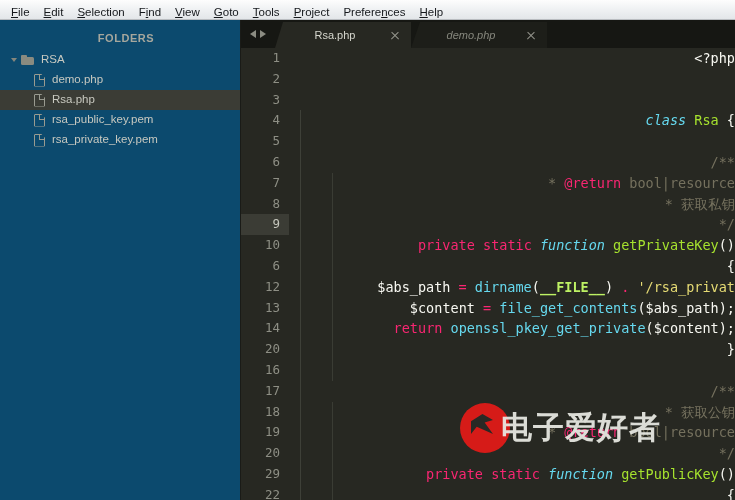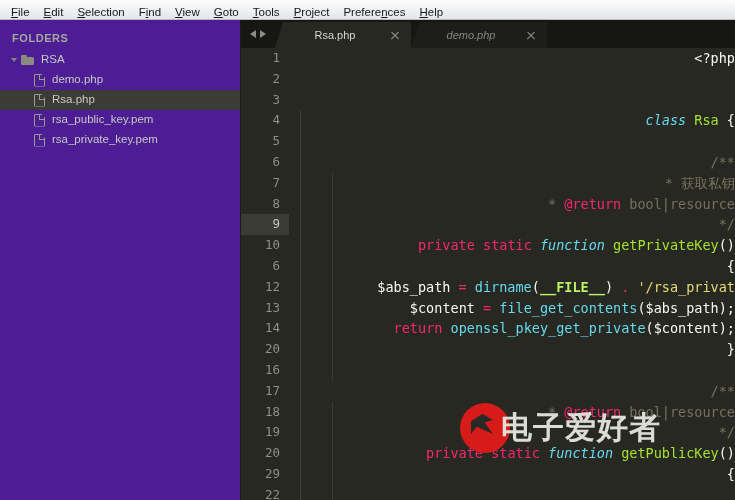--- a/index.html
+++ b/index.html
@@ -37,25 +37,26 @@
     top: 20px; left: 0;
     width: 735px; height: 480px;
     display: flex;
     background: #1f211c;
   }
 
   
   #sidebar {
     width: 241px;
     height: 480px;
-    background: #4c1d95;
+    background: #0c4a6e;
     position: relative;
     flex: none;
     overflow: hidden;
     border-right: 1px solid #1a1b17;
+    text-align: center;
   }
   #sidebar-inner { padding-top: 10px; }
   .sb-header {
     font-size: 11px;
     font-weight: bold;
     color: #a6a79d;
     letter-spacing: 0.55px;
     padding: 2px 0 6px 12px;
   }
   .sb-row {
@@ -409,31 +410,32 @@
           <div class="gl">29</div>
           <div class="gl">22</div>
         </div>
       <div id="codetext">
           <div class="cl"><span class="var">&lt;?php</span></div>
           <div class="cl">&nbsp;</div>
           <div class="cl">&nbsp;</div>
           <div class="cl"><span class="kwi">class </span><span class="cls">Rsa </span><span class="pun">{</span></div>
           <div class="cl">&nbsp;</div>
           <div class="cl"><span class="cmt">    /**</span></div>
+          <div class="cl"><span class="cmt">     * </span><span class="doc">@return</span><span class="cmt"> bool|resource</span></div>
           <div class="cl"><span class="cmt">     * </span><span class="cmttxt">获取私钥</span></div>
-          <div class="cl"><span class="cmt">     * </span><span class="doc">@return</span><span class="cmt"> bool|resource</span></div>
           <div class="cl"><span class="cmt">     */</span></div>
           <div class="cl"><span class="kw">    private static </span><span class="kwi">function </span><span class="cls">getPrivateKey</span><span class="pun">()</span></div>
           <div class="cl"><span class="pun">    {</span></div>
           <div class="cl"><span class="var">        $abs_path </span><span class="op">= </span><span class="fn">dirname</span><span class="pun">(</span><span class="const">__FILE__</span><span class="pun">) </span><span class="op">. </span><span class="str">'/rsa_privat</span></div>
           <div class="cl"><span class="var">        $content </span><span class="op">= </span><span class="fn">file_get_contents</span><span class="var">($abs_path);</span></div>
           <div class="cl"><span class="kw">        return </span><span class="fn">openssl_pkey_get_private</span><span class="var">($content);</span></div>
           <div class="cl"><span class="pun">    }</span></div>
           <div class="cl">&nbsp;</div>
           <div class="cl"><span class="cmt">    /**</span></div>
+          <div class="cl"><span class="cmt">     * </span><span class="cmttxt">获取公钥</span></div>
           <div class="cl"><span class="cmt">     * </span><span class="doc">@return</span><span class="cmt"> bool|resource</span></div>
           <div class="cl"><span class="cmt">     */</span></div>
           <div class="cl"><span class="kw">    private static </span><span class="kwi">function </span><span class="cls">getPublicKey</span><span class="pun">()</span></div>
           <div class="cl"><span class="pun">    {</span></div>
         </div>
 
       <div class="wm" id="wm1">
         <span class="wm-logo"></span>
         <span class="wm-text">电子爱好者</span>
       </div>

